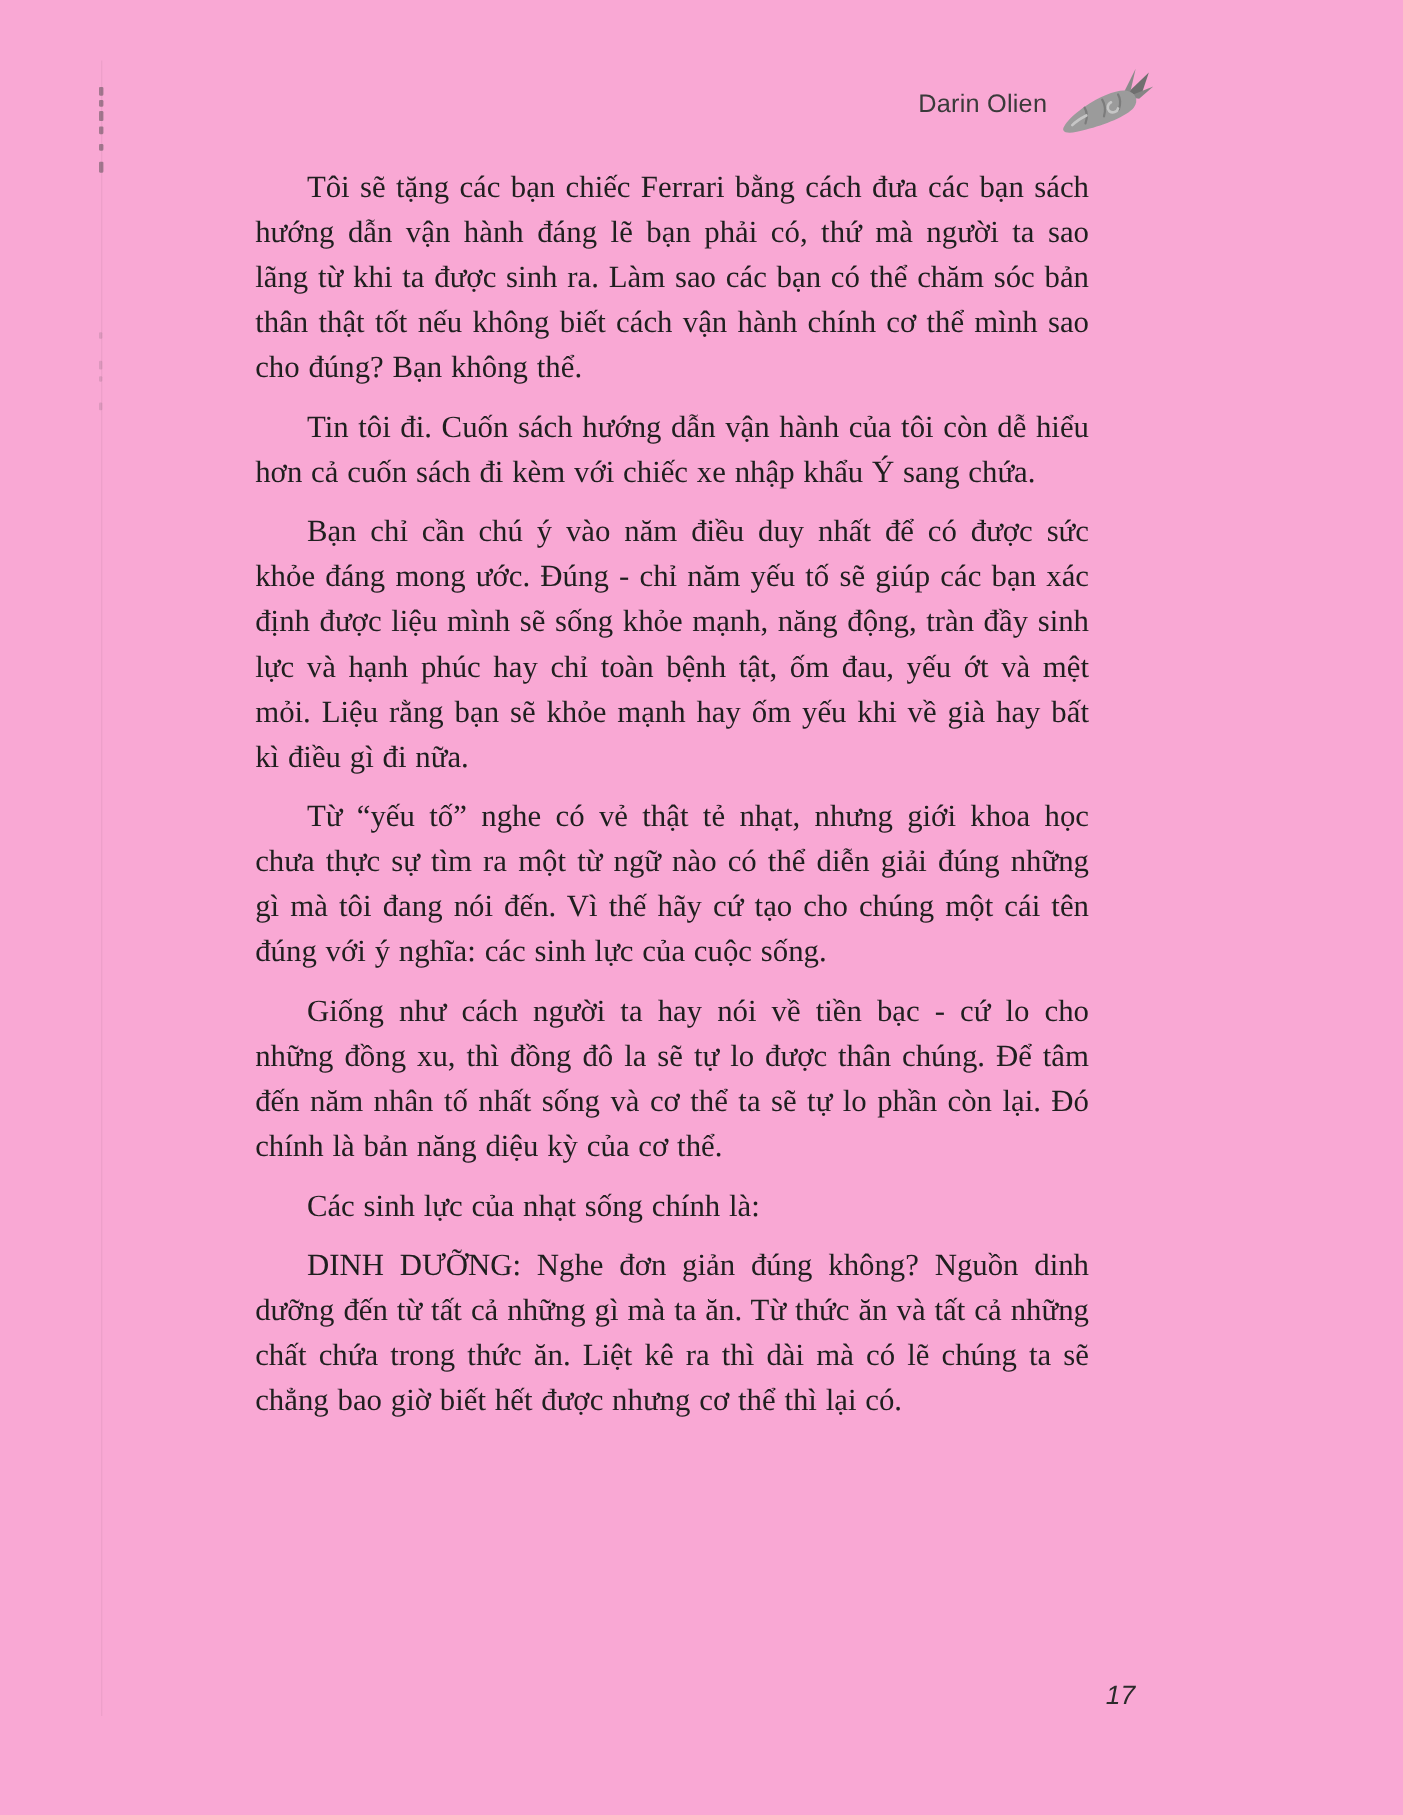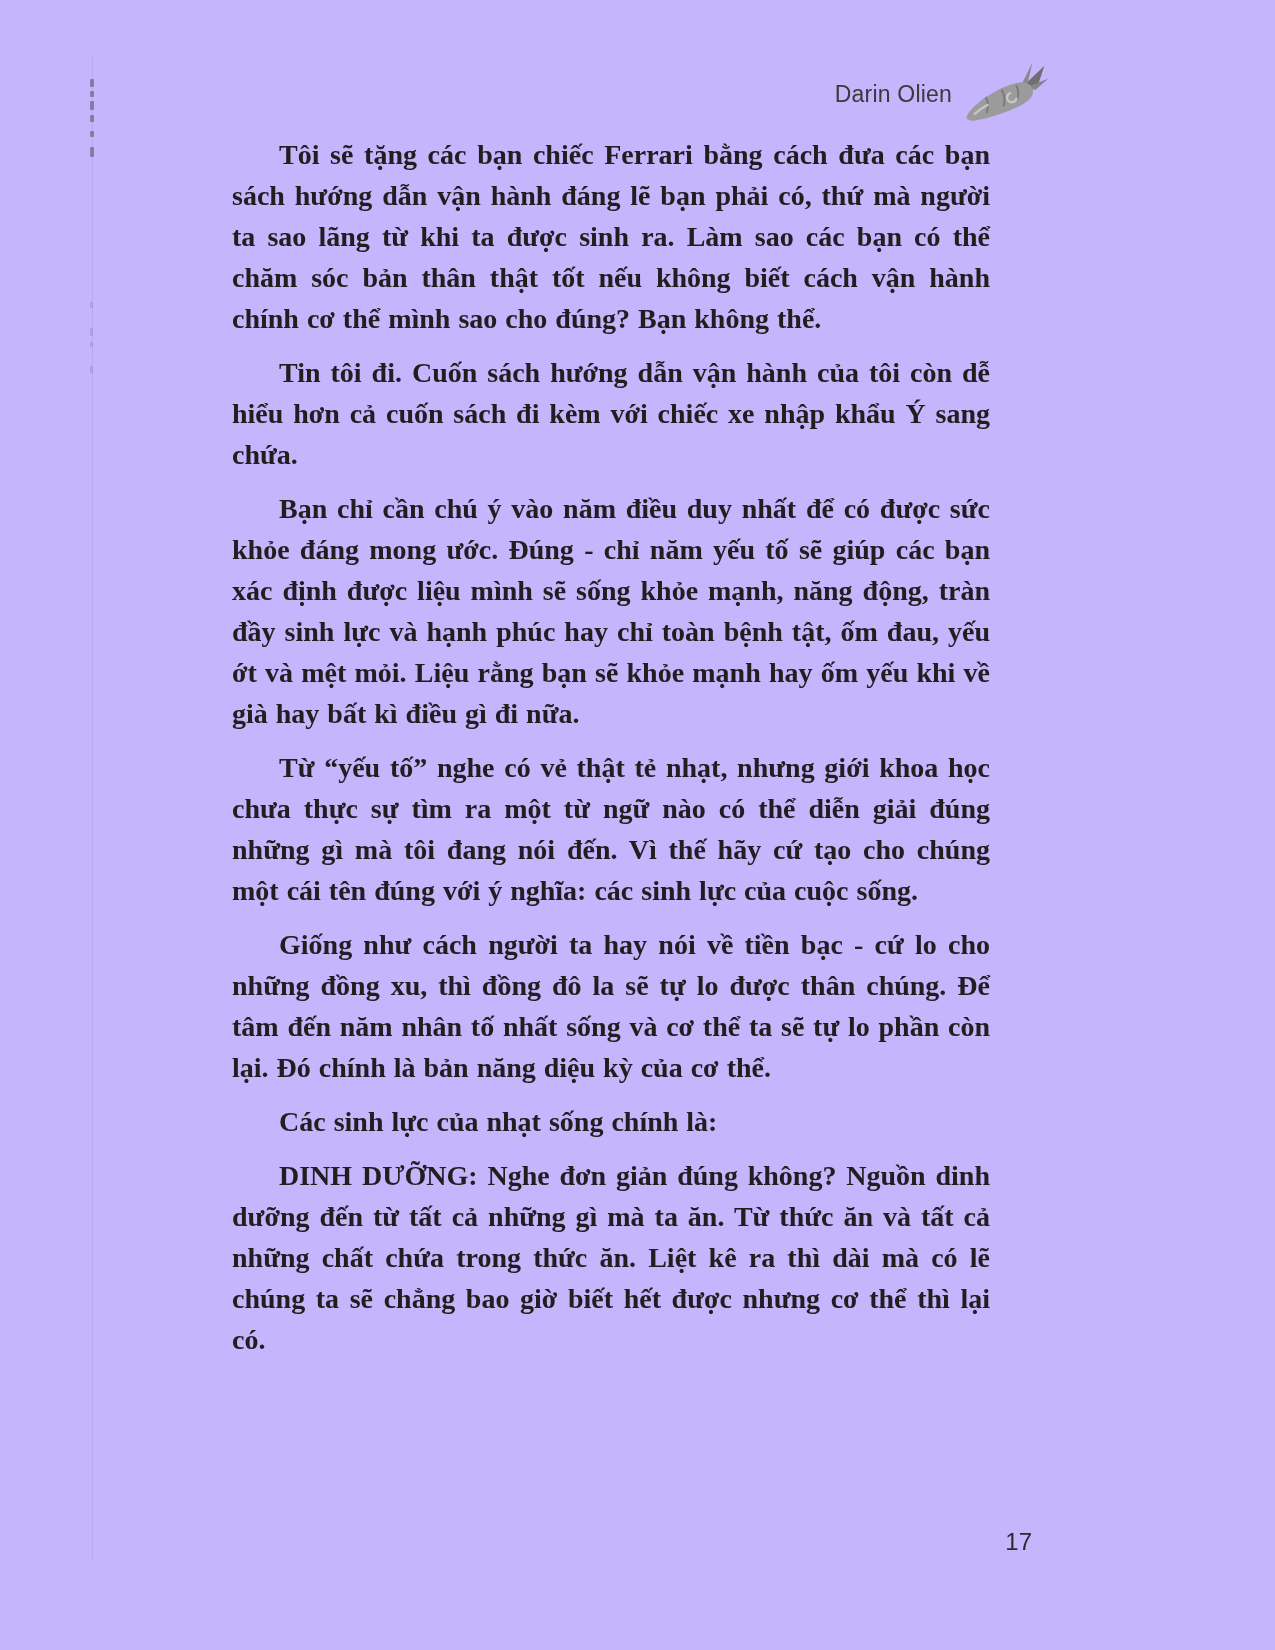--- a/index.html
+++ b/index.html
@@ -3,21 +3,21 @@
 <meta charset="utf-8">
 <style>
   html, body { margin: 0; padding: 0; }
   body {
     width: 1275px; height: 1650px;
     background: #ffffff;
     position: relative;
     overflow: hidden;
     font-family: "Liberation Serif", "DejaVu Serif", serif;
   }
-  .page { position: absolute; inset: 0; background: #c4b5fd; }
+  .page { position: absolute; inset: 0; background: #f9a8d4; }
 
   
   .edge-line {
     position: absolute; left: 92px; top: 55px; width: 1px; height: 1505px;
     background: rgba(0,0,0,0.06);
   }
   .edge-dash { position: absolute; left: 90px; width: 4px; background: rgba(60,60,60,0.45); border-radius: 1px; }
   .edge-dash.d1 { top: 79px;  height: 8px; }
   .edge-dash.d2 { top: 91px;  height: 6px; }
   .edge-dash.d3 { top: 101px; height: 9px; }
@@ -35,35 +35,34 @@
     display: flex; align-items: center; gap: 10px;
   }
   .author {
     font-family: "Liberation Sans", "DejaVu Sans", sans-serif;
     font-size: 23px; color: #3a3a3a; letter-spacing: 0.2px;
     align-self: center; margin-top: 2px;
   }
   .carrot { width: 88px; height: 68px; flex: 0 0 auto; }
 
   .text-block {
-    position: absolute; left: 232px; top: 134px; width: 758px;
+    position: absolute; left: 232px; top: 150px; width: 758px;
     color: #1f1f1f;
-    font-weight: bold;
   }
   .para {
     font-size: 28px; line-height: 41px;
     text-align: justify; text-indent: 47px;
     margin: 0 0 13px 0;
     word-spacing: 1px;
   }
 
   .page-number {
     position: absolute; top: 1528px; right: 243px;
     font-family: "Liberation Sans", "DejaVu Sans", sans-serif;
-    font-size: 24px; color: #2b2b2b;
+    font-size: 24px; color: #2b2b2b; font-style: italic;
   }
 </style>
 </head>
 <body>
 
 <div class="page">
 
   <div class="edge-line"></div>
   <div class="edge-dash d1"></div>
   <div class="edge-dash d2"></div>

